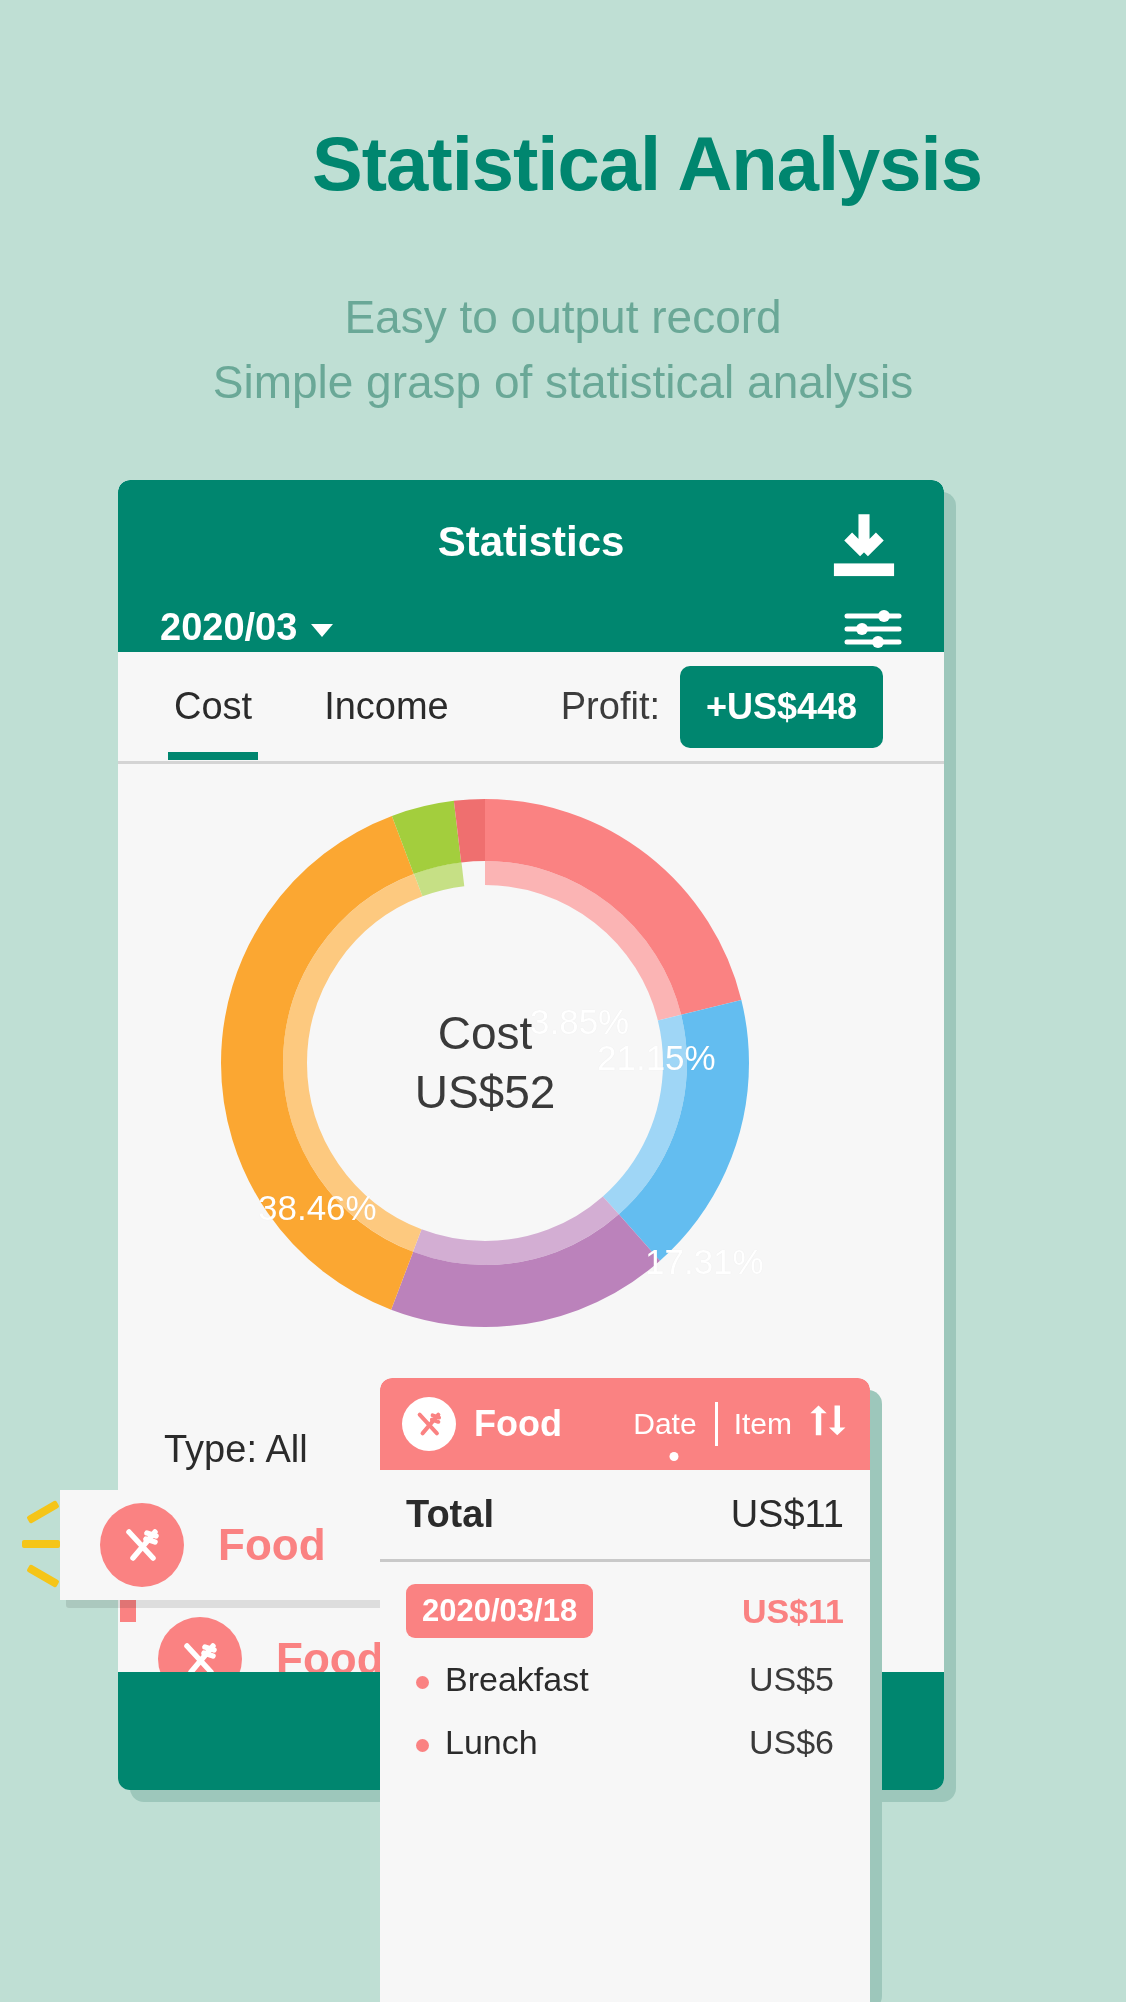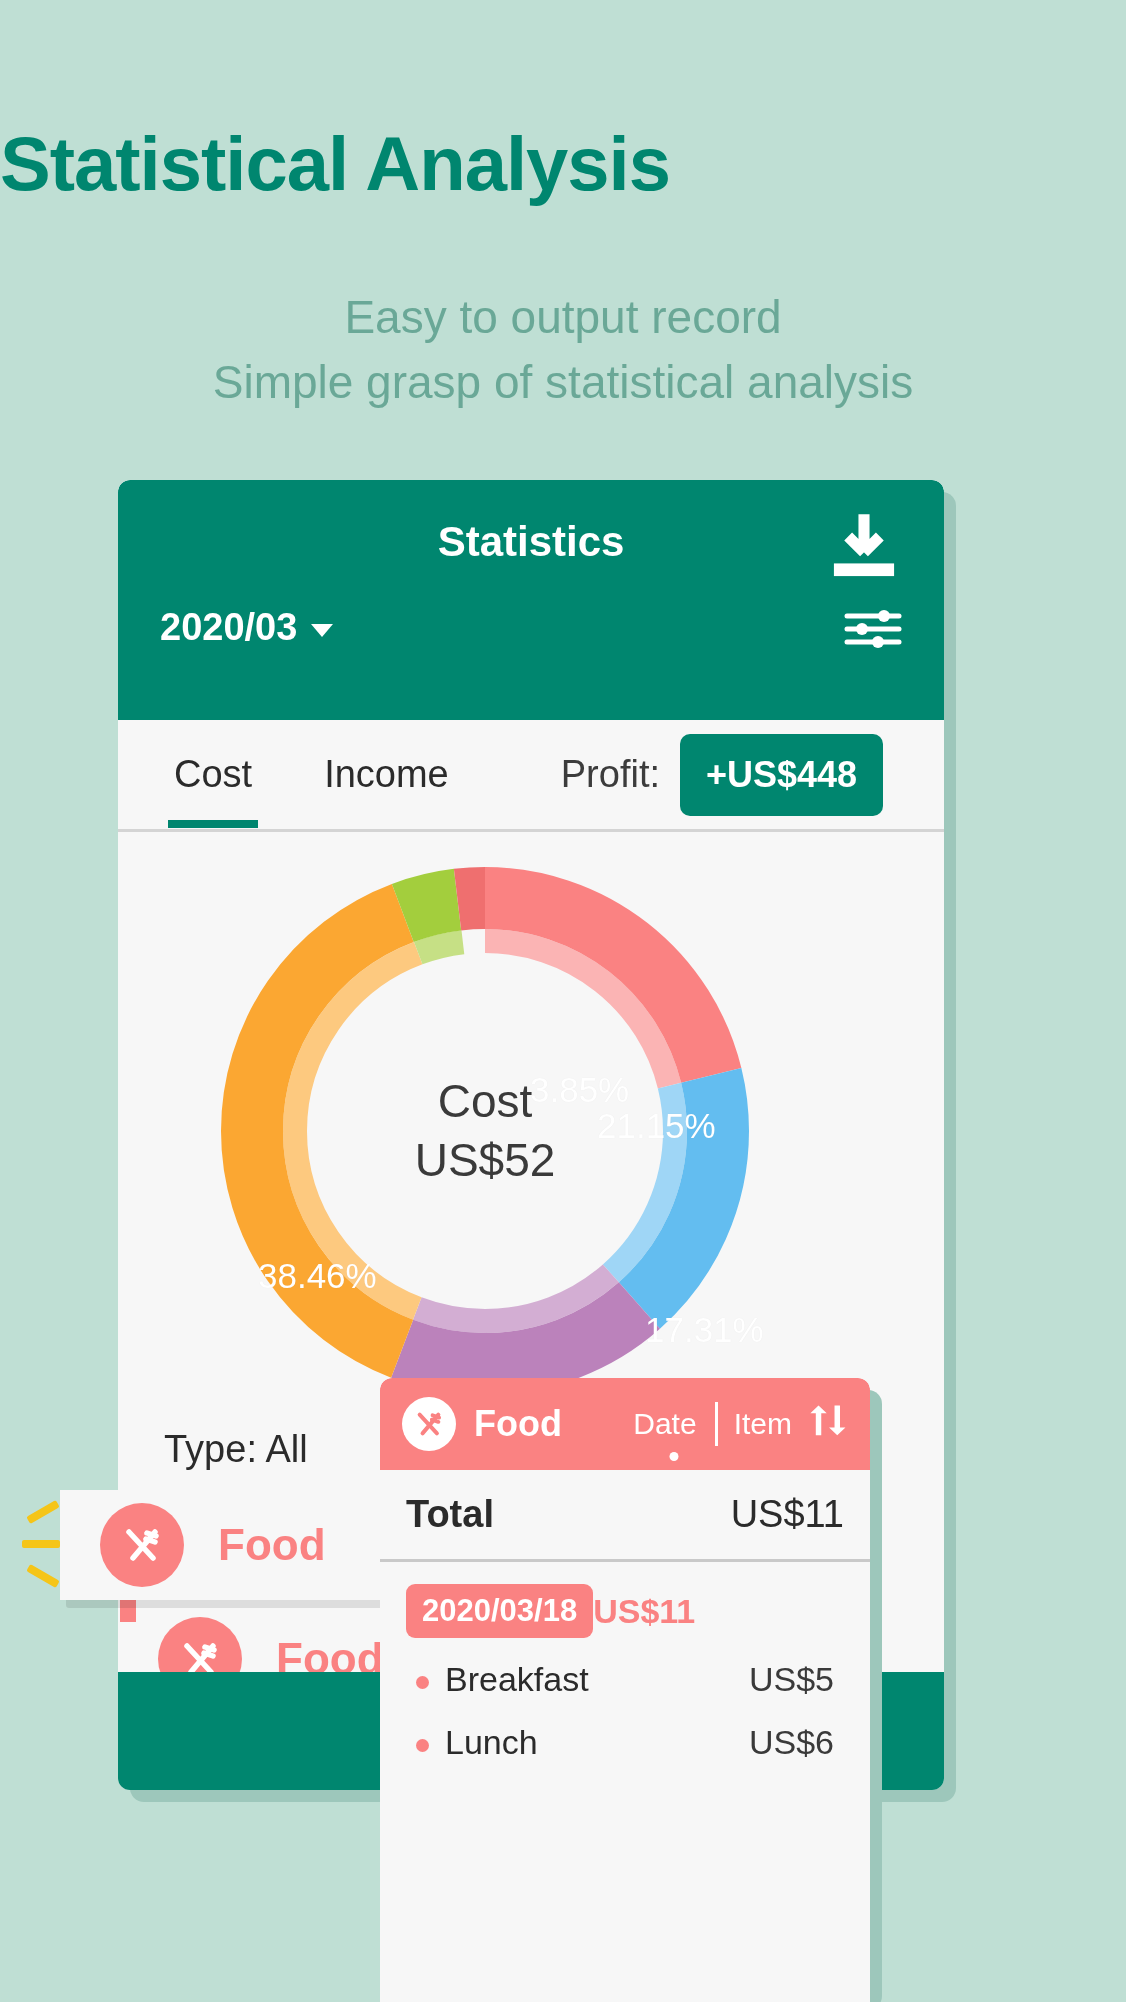--- a/index.html
+++ b/index.html
@@ -7,21 +7,21 @@
     width: 1126px; height: 2002px;
     background: #bfdfd4;
     font-family: "Liberation Sans", sans-serif;
     overflow: hidden;
   }
   #root { position: relative; width: 1126px; height: 2002px; }
 
   
   .hero-title {
     position: absolute; left: 0; top: 120px; width: 982px;
-    text-align: left;
+    text-align: right;
     font-size: 76px; font-weight: bold; letter-spacing: -1px;
     color: #00866f;
     font-family: "Liberation Sans Narrow", "Liberation Sans", sans-serif;
   }
   .hero-sub {
     position: absolute; left: 0; top: 285px; width: 1126px;
     text-align: center; color: #6aa897;
     font-size: 46px; line-height: 1.42; font-weight: 400;
   }
 
@@ -30,21 +30,21 @@
     position: absolute; left: 130px; top: 492px;
     width: 826px; height: 1310px;
     background: #9dc7bb; border-radius: 14px;
   }
   .stat-card {
     position: absolute; left: 118px; top: 480px;
     width: 826px; height: 1310px;
     background: #f7f7f7; border-radius: 12px; overflow: hidden;
   }
   .app-bar {
-    position: relative; height: 240px; background: #00866f;
+    position: relative; height: 172px; background: #00866f;
     border-radius: 12px 12px 0 0;
   }
   .app-title {
     position: absolute; left: 0; top: 38px; width: 826px; text-align: center;
     color: #ffffff; font-size: 42px; font-weight: bold;
   }
   .download-icon {
     position: absolute; right: 42px; top: 28px; width: 76px; height: 76px;
   }
   .period {
@@ -147,21 +147,21 @@
   .sort-arrows { margin-left: 16px; width: 42px; height: 40px; }
 
   .total-row {
     height: 92px; display: flex; align-items: center; justify-content: space-between;
     padding: 0 26px; border-bottom: 3px solid #c9c9c9;
   }
   .total-label { font-size: 38px; font-weight: bold; color: #2b2b2b; }
   .total-val { font-size: 38px; color: #2b2b2b; }
 
   .date-row {
-    display: flex; align-items: center; 
+    display: flex; align-items: center; justify-content: space-between;
     padding: 22px 26px 10px 26px;
   }
   .date-badge {
     background: #fa8282; color: #fff; font-size: 31px; font-weight: bold;
     padding: 9px 16px; border-radius: 9px;
   }
   .date-amt { color: #fa8282; font-size: 34px; font-weight: bold; }
   .item-row {
     display: flex; align-items: center; justify-content: space-between;
     padding: 12px 36px; font-size: 34px; color: #2b2b2b;

